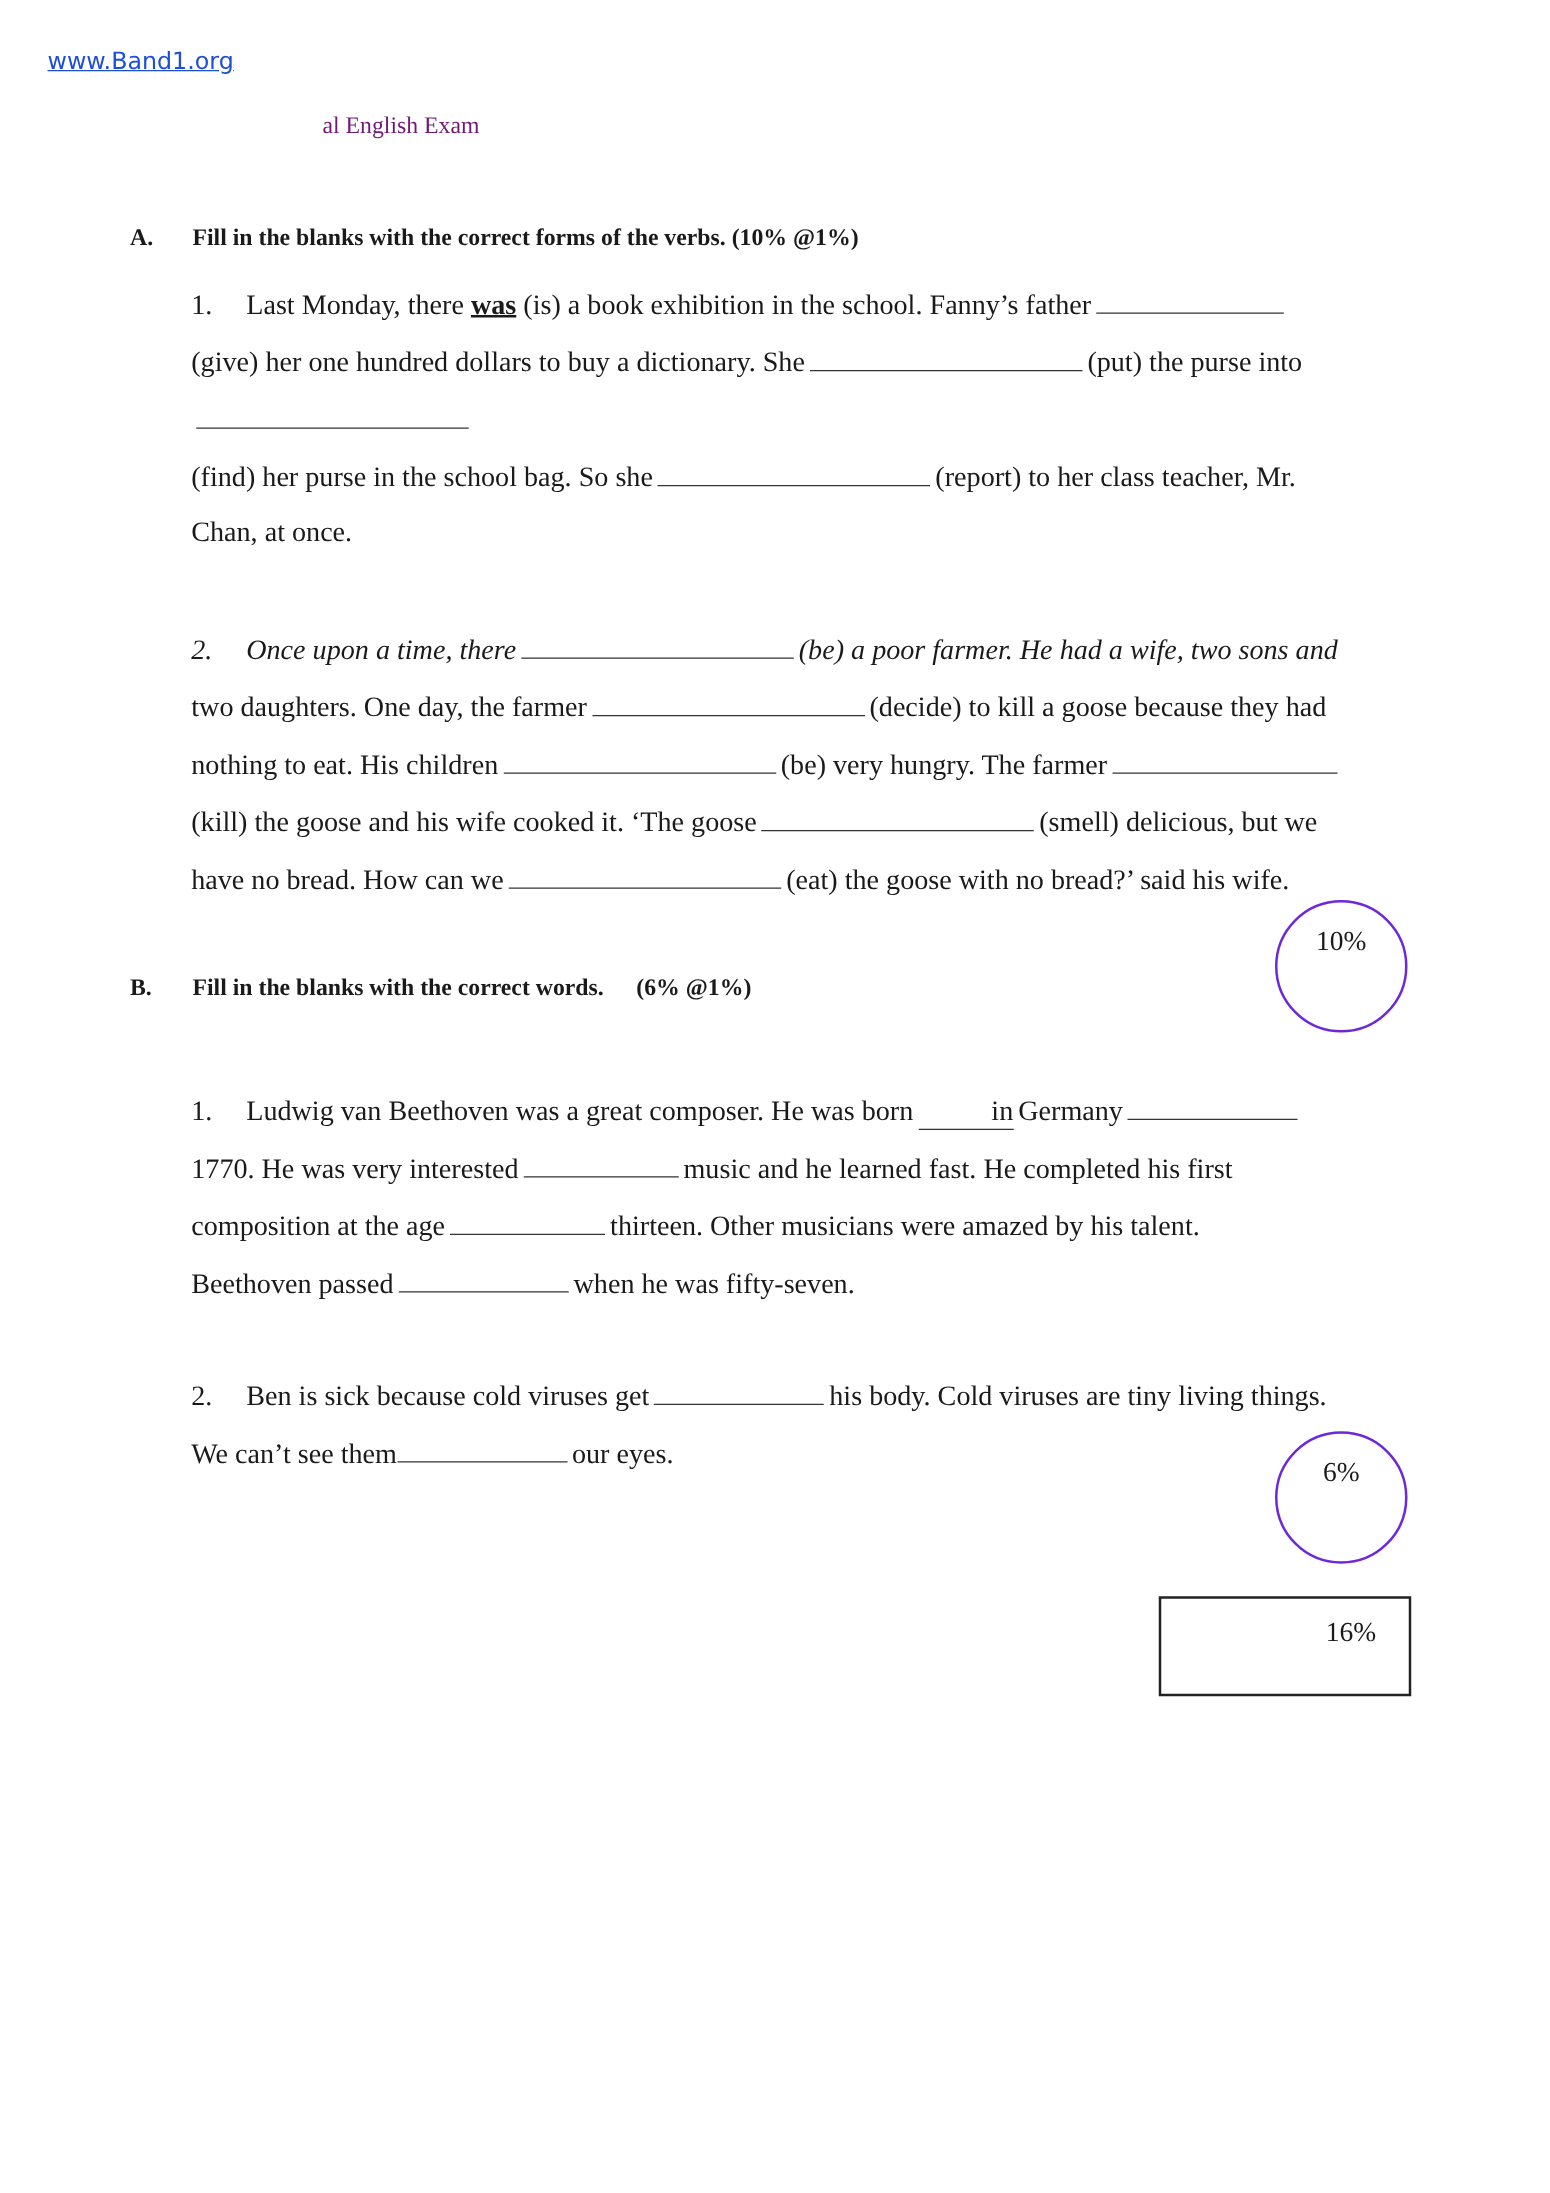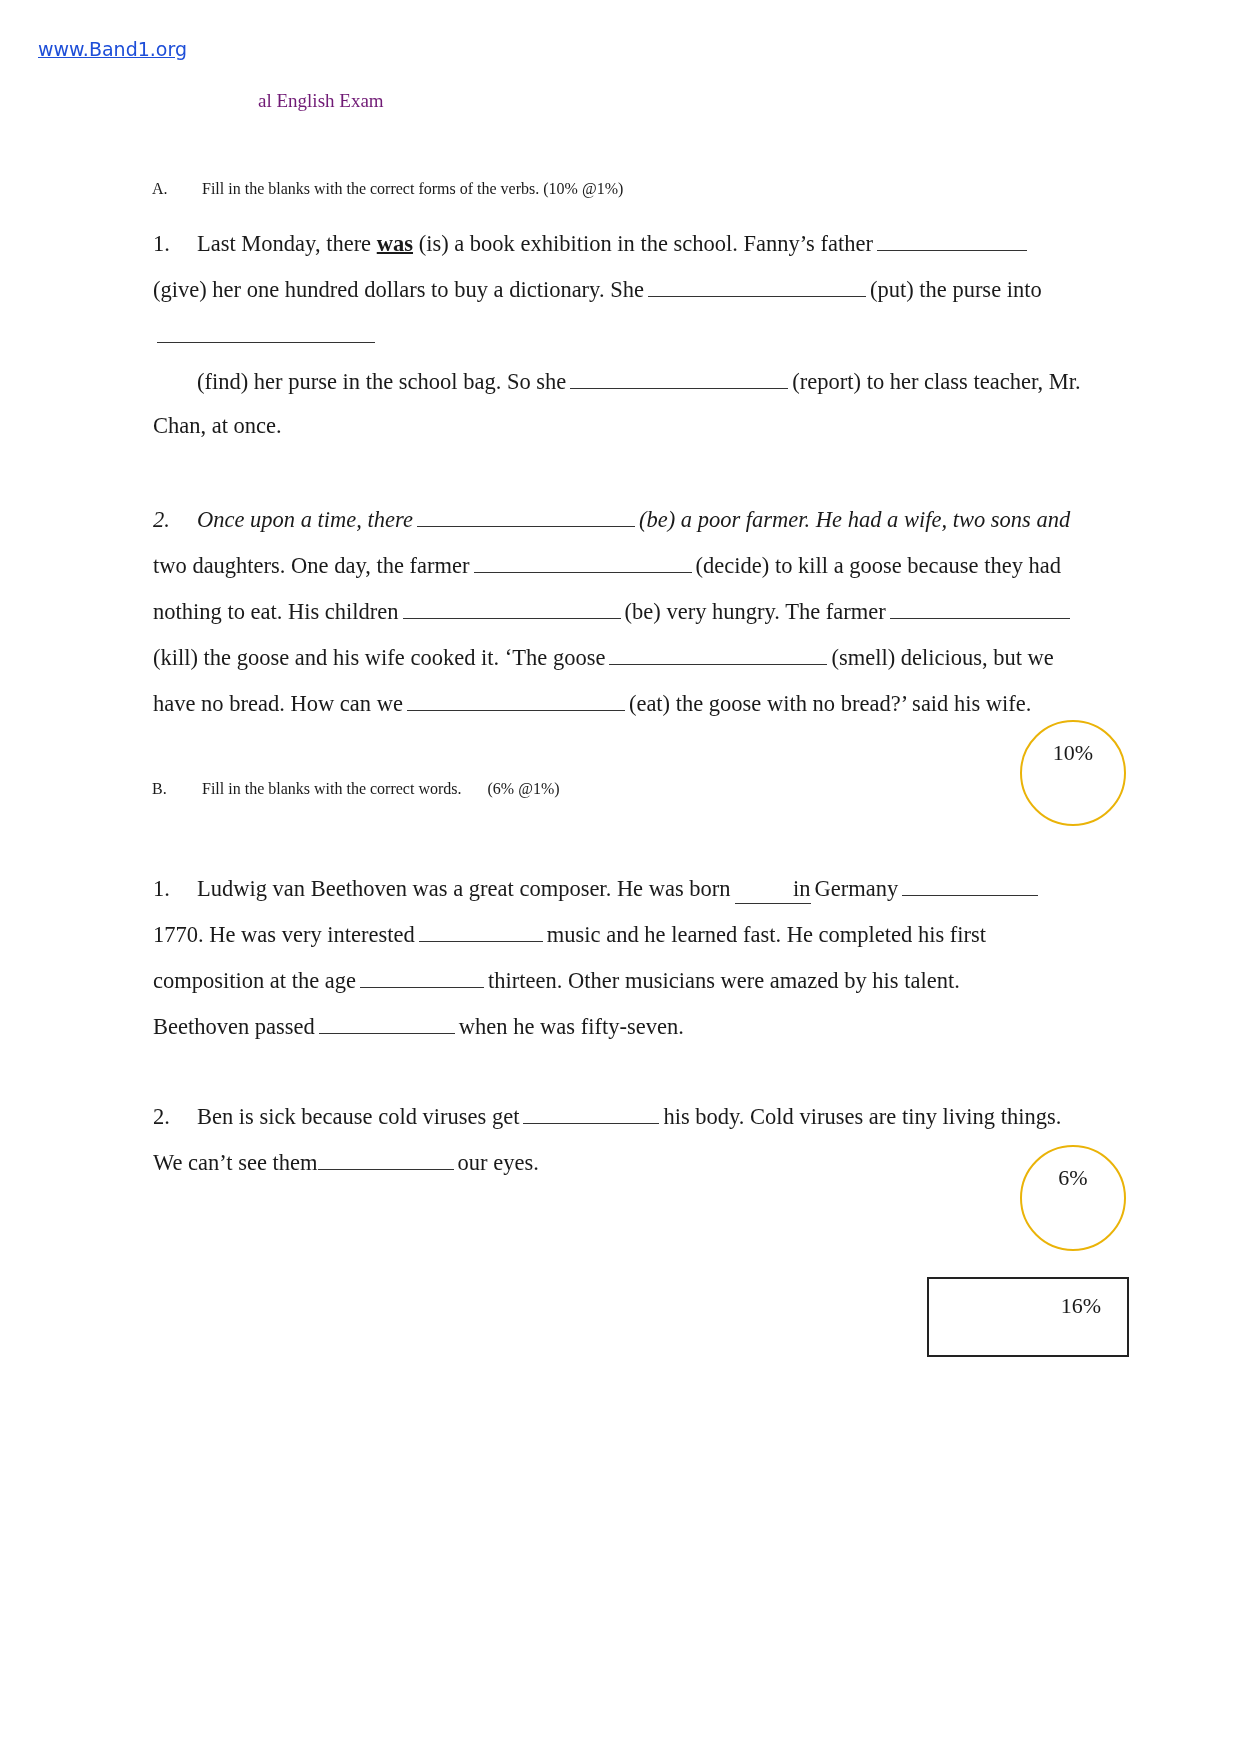--- a/index.html
+++ b/index.html
@@ -1,44 +1,44 @@
 <!DOCTYPE html>
 <html><head>
 <meta charset="utf-8">
 <style>
   html, body { margin: 0; padding: 0; background: #ffffff; }
   body { width: 1240px; height: 1754px; position: relative; overflow: hidden; color: #1a1a1a; }
   .watermark { position: absolute; left: 38px; top: 38px; font-family: "DejaVu Sans", sans-serif; font-size: 19px; color: #1d4ed8; text-decoration: underline; }
   .exam-title { position: absolute; left: 258px; top: 90px; font-family: "Liberation Serif", serif; font-size: 19px; color: #701a75; }
-  .sec-head { position: absolute; left: 104px; font-family: "Liberation Serif", serif; font-weight: normal; font-size: 16px; white-space: nowrap; margin-left: 48px; }
+  .sec-head { position: absolute; left: 104px; font-family: "Liberation Serif", serif; font-weight: bold; font-size: 19px; white-space: nowrap; }
   .sec-head .letter { display: inline-block; width: 50px; }
   .line { position: absolute; left: 153px; font-family: "Liberation Serif", serif; font-size: 22.5px; white-space: pre; line-height: 28px; }
   .num { display: inline-block; width: 44px; }
   .blank { display: inline-block; border-bottom: 1.5px solid #333; height: 22px; vertical-align: baseline; margin: 0 4px; }
   .filled { display: inline-block; border-bottom: 1.5px solid #333; text-align: right; margin: 0 4px; }
   .ans-bold { font-weight: bold; text-decoration: underline; text-decoration-thickness: 2px; }
-  .circle { position: absolute; width: 106px; height: 106px; border: 2px solid #eab308; border-radius: 50%; box-sizing: border-box; font-family: "Liberation Serif", serif; font-size: 22px; text-align: center; }
+  .circle { position: absolute; width: 106px; height: 106px; border: 2px solid #6d28d9; border-radius: 50%; box-sizing: border-box; font-family: "Liberation Serif", serif; font-size: 22px; text-align: center; }
   .circle span { display: block; padding-top: 18px; }
   .box { position: absolute; left: 927px; top: 1277px; width: 202px; height: 80px; border: 2px solid #222; box-sizing: border-box; font-family: "Liberation Serif", serif; font-size: 22px; }
   .box span { position: absolute; right: 26px; top: 14px; }
 </style>
 </head>
 <body>
 
 <div class="watermark">www.Band1.org</div>
 <div class="exam-title">al English Exam</div>
 
 <div class="sec-head" style="top:180px;">
   <span class="letter">A.</span><span>Fill in the blanks with the correct forms of the verbs. (10% @1%)</span>
 </div>
 
 <div class="line" style="top:228px;"><span class="num">1.</span><span>Last Monday, there </span><span class="ans-bold">was</span><span> (is) a book exhibition in the school. Fanny’s father</span><span class="blank" style="width:150px;"></span></div>
 <div class="line" style="top:274px;"><span>(give) her one hundred dollars to buy a dictionary. She</span><span class="blank" style="width:218px;"></span><span>(put) the purse into</span></div>
 <div class="line" style="top:320px;"><span class="blank" style="width:218px;"></span></div>
-<div class="line" style="top:366px;margin-left:44px;"><span>(find) her purse in the school bag. So she</span><span class="blank" style="width:218px;"></span><span>(report) to her class teacher, Mr.</span></div>
+<div class="line" style="top:366px;"><span>(find) her purse in the school bag. So she</span><span class="blank" style="width:218px;"></span><span>(report) to her class teacher, Mr.</span></div>
 <div class="line" style="top:412px;"><span>Chan, at once.</span></div>
 
 <div class="line" style="top:504px;font-style:italic;"><span class="num">2.</span><span>Once upon a time, there</span><span class="blank" style="width:218px;"></span><span>(be) a poor farmer. He had a wife, two sons and</span></div>
 <div class="line" style="top:550px;"><span>two daughters. One day, the farmer</span><span class="blank" style="width:218px;"></span><span>(decide) to kill a goose because they had</span></div>
 <div class="line" style="top:596px;"><span>nothing to eat. His children</span><span class="blank" style="width:218px;"></span><span>(be) very hungry. The farmer</span><span class="blank" style="width:180px;"></span></div>
 <div class="line" style="top:642px;"><span>(kill) the goose and his wife cooked it. ‘The goose</span><span class="blank" style="width:218px;"></span><span>(smell) delicious, but we</span></div>
 <div class="line" style="top:688px;"><span>have no bread. How can we</span><span class="blank" style="width:218px;"></span><span>(eat) the goose with no bread?’ said his wife.</span></div>
 
 <div class="circle" style="left:1020px; top:720px;">
     <span>10%</span>

